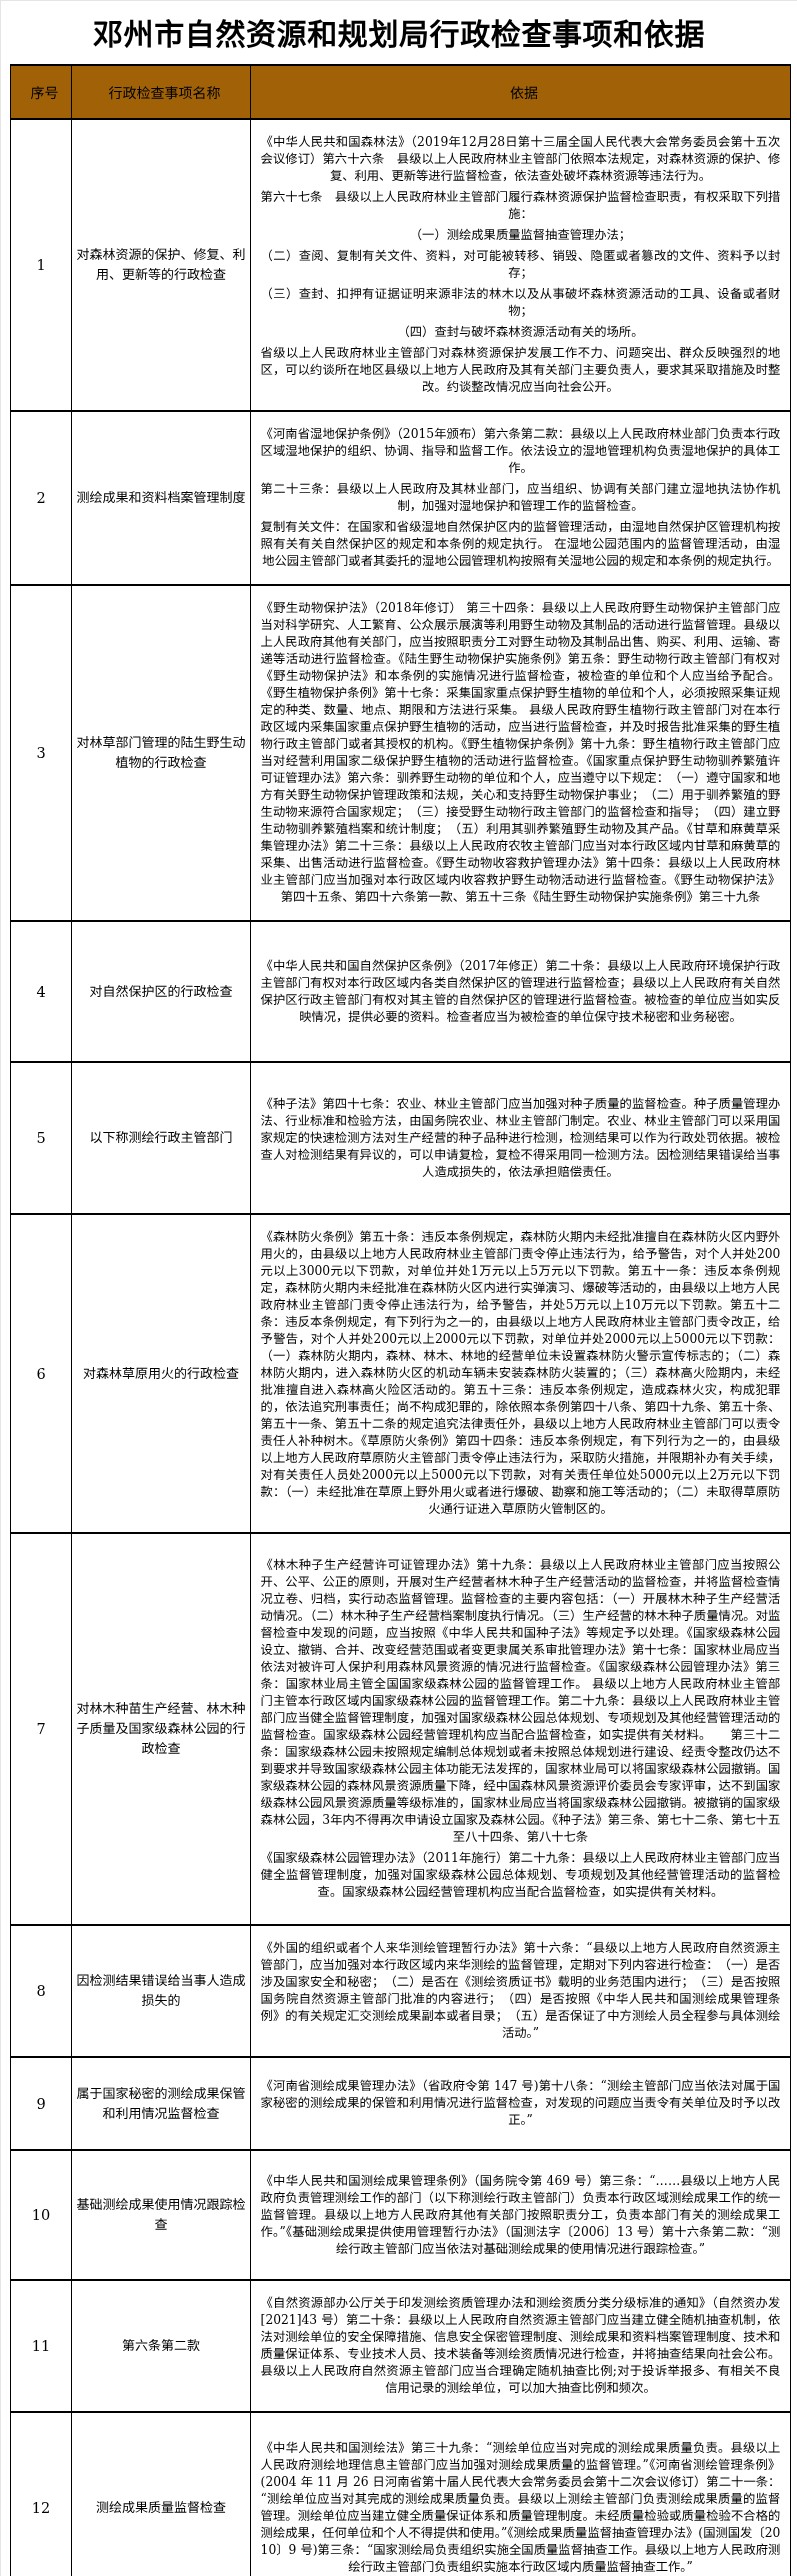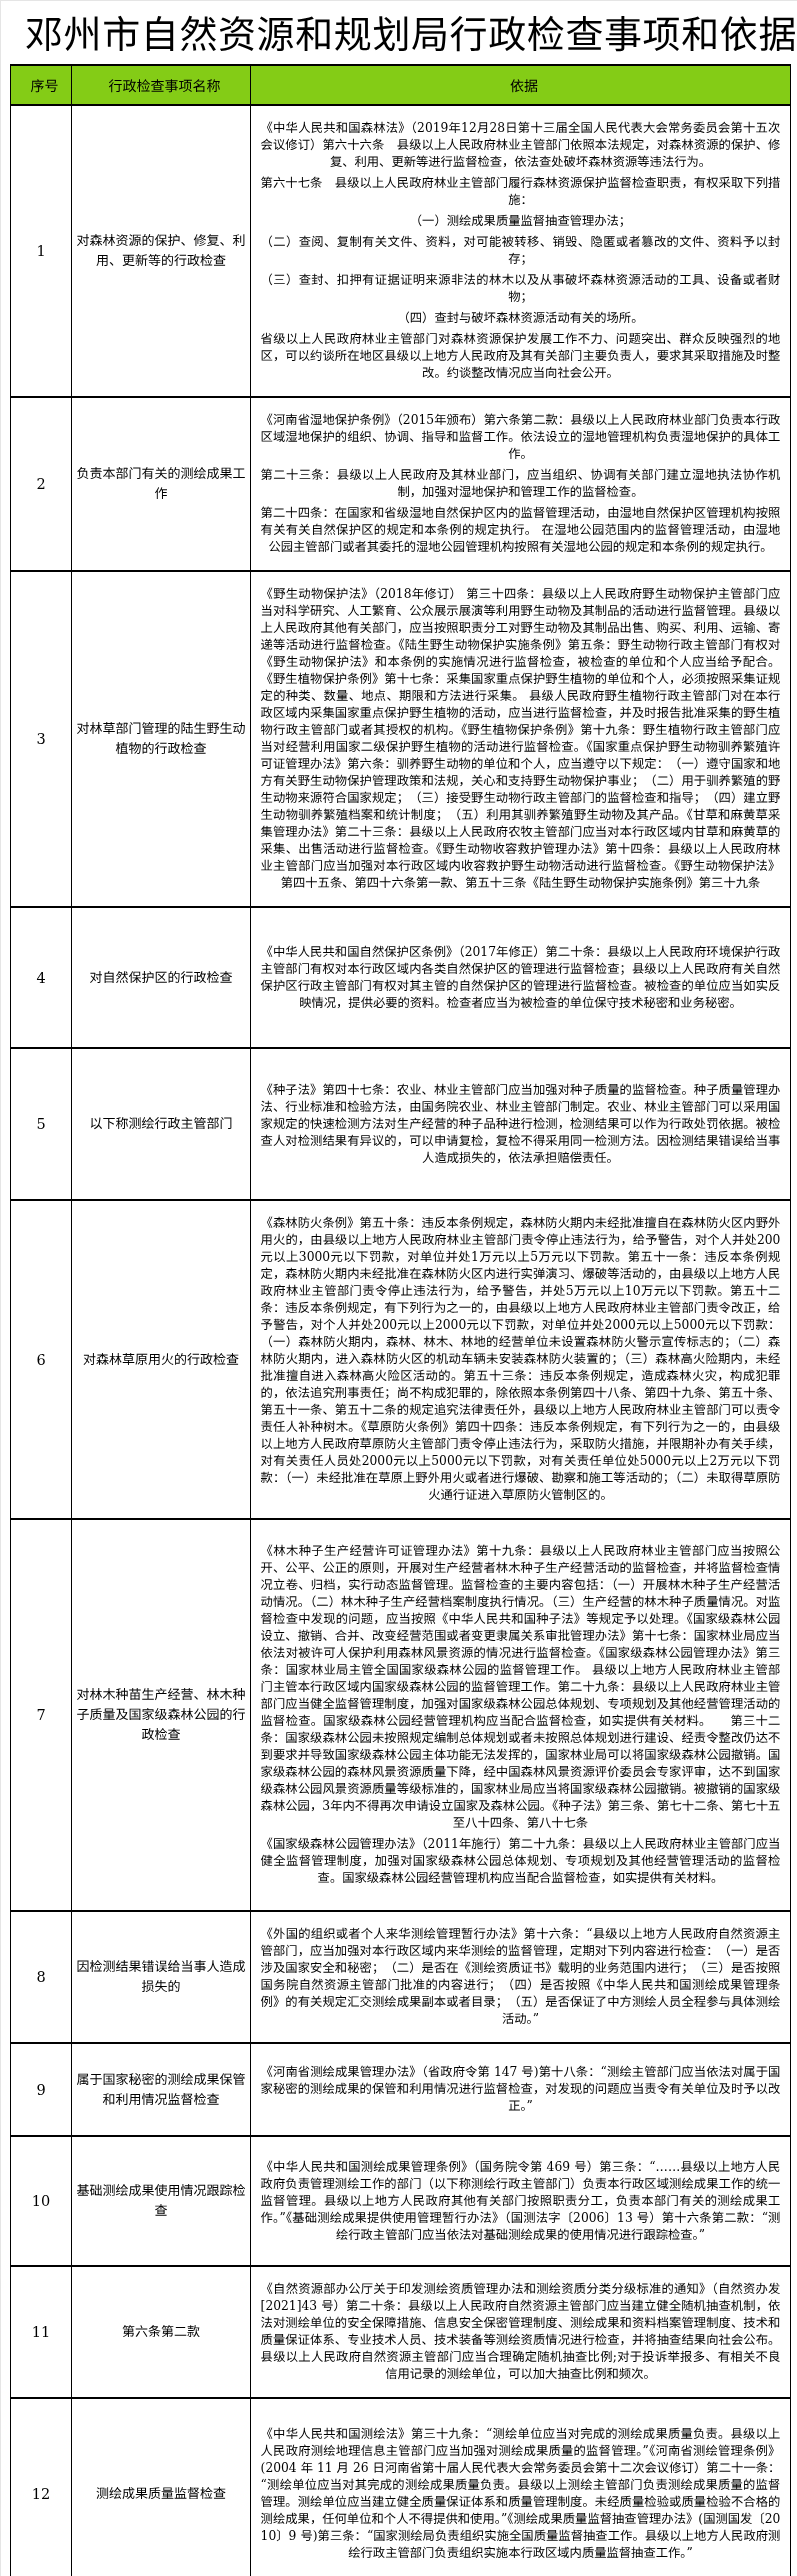--- a/index.html
+++ b/index.html
@@ -13,23 +13,23 @@
     color: #000;
   }
   .page {
     width: 798px;
     background: #fff;
     border: 0.6px solid #e5e5e5;
     box-sizing: border-box;
     padding-bottom: 7.8px;
   }
   .doc-title {
-    text-align: right;
-    font-size: 38px;
-    font-weight: normal;
+    text-align: center;
+    font-size: 30px;
+    font-weight: bold;
     line-height: 34px;
     padding: 17px 0 12.3px 0;
     letter-spacing: 0.6px;
     white-space: nowrap;
   }
   table.items {
     border-collapse: collapse;
     table-layout: fixed;
     width: 780px;
     margin-left: 9px;
@@ -42,25 +42,25 @@
     border-bottom: 2.8px solid #000;
   }
   table.items th,
   table.items td {
     border-left: 1.1px solid #000;
     border-right: 1.1px solid #000;
     vertical-align: middle;
     box-sizing: border-box;
   }
   table.items thead th {
-    height: 40px;
+    height: 54px;
     font-size: 14px;
     font-weight: normal;
     text-align: center;
-    background: #84cc16;
+    background: #a16207;
     padding-left: 8px;
   }
   td.cell-no {
     text-align: center;
     font-size: 14.5px;
   }
   td.cell-name {
     font-size: 13px;
     line-height: 20px;
     padding: 4.5px 3.4px;
@@ -107,25 +107,25 @@
             <p>第六十七条　县级以上人民政府林业主管部门履行森林资源保护监督检查职责，有权采取下列措施：</p>
             <p>（一）测绘成果质量监督抽查管理办法；</p>
             <p>（二）查阅、复制有关文件、资料，对可能被转移、销毁、隐匿或者篡改的文件、资料予以封存；</p>
             <p>（三）查封、扣押有证据证明来源非法的林木以及从事破坏森林资源活动的工具、设备或者财物；</p>
             <p>（四）查封与破坏森林资源活动有关的场所。</p>
             <p>省级以上人民政府林业主管部门对森林资源保护发展工作不力、问题突出、群众反映强烈的地区，可以约谈所在地区县级以上地方人民政府及其有关部门主要负责人，要求其采取措施及时整改。约谈整改情况应当向社会公开。</p>
           </td>
     </tr>
         <tr style="height: 152px;">
       <td class="cell-no">2</td>
-      <td class="cell-name">负责本部门有关的测绘成果工作</td>
+      <td class="cell-name">测绘成果和资料档案管理制度</td>
       <td class="cell-basis">
             <p>《河南省湿地保护条例》（2015年颁布）第六条第二款：县级以上人民政府林业部门负责本行政区域湿地保护的组织、协调、指导和监督工作。依法设立的湿地管理机构负责湿地保护的具体工作。</p>
             <p>第二十三条：县级以上人民政府及其林业部门，应当组织、协调有关部门建立湿地执法协作机制，加强对湿地保护和管理工作的监督检查。</p>
-            <p>第二十四条：在国家和省级湿地自然保护区内的监督管理活动，由湿地自然保护区管理机构按照有关有关自然保护区的规定和本条例的规定执行。 在湿地公园范围内的监督管理活动，由湿地公园主管部门或者其委托的湿地公园管理机构按照有关湿地公园的规定和本条例的规定执行。</p>
+            <p>复制有关文件：在国家和省级湿地自然保护区内的监督管理活动，由湿地自然保护区管理机构按照有关有关自然保护区的规定和本条例的规定执行。 在湿地公园范围内的监督管理活动，由湿地公园主管部门或者其委托的湿地公园管理机构按照有关湿地公园的规定和本条例的规定执行。</p>
           </td>
     </tr>
         <tr style="height: 336px;">
       <td class="cell-no">3</td>
       <td class="cell-name">对林草部门管理的陆生野生动植物的行政检查</td>
       <td class="cell-basis">
             <p>《野生动物保护法》（2018年修订） 第三十四条：县级以上人民政府野生动物保护主管部门应当对科学研究、人工繁育、公众展示展演等利用野生动物及其制品的活动进行监督管理。县级以上人民政府其他有关部门，应当按照职责分工对野生动物及其制品出售、购买、利用、运输、寄递等活动进行监督检查。《陆生野生动物保护实施条例》第五条：野生动物行政主管部门有权对《野生动物保护法》和本条例的实施情况进行监督检查，被检查的单位和个人应当给予配合。《野生植物保护条例》第十七条：采集国家重点保护野生植物的单位和个人，必须按照采集证规定的种类、数量、地点、期限和方法进行采集。 县级人民政府野生植物行政主管部门对在本行政区域内采集国家重点保护野生植物的活动，应当进行监督检查，并及时报告批准采集的野生植物行政主管部门或者其授权的机构。《野生植物保护条例》第十九条：野生植物行政主管部门应当对经营利用国家二级保护野生植物的活动进行监督检查。《国家重点保护野生动物驯养繁殖许可证管理办法》第六条：驯养野生动物的单位和个人，应当遵守以下规定：　（一）遵守国家和地方有关野生动物保护管理政策和法规，关心和支持野生动物保护事业；　（二）用于驯养繁殖的野生动物来源符合国家规定；　（三）接受野生动物行政主管部门的监督检查和指导；　（四）建立野生动物驯养繁殖档案和统计制度；　（五）利用其驯养繁殖野生动物及其产品。《甘草和麻黄草采集管理办法》第二十三条：县级以上人民政府农牧主管部门应当对本行政区域内甘草和麻黄草的采集、出售活动进行监督检查。《野生动物收容救护管理办法》第十四条：县级以上人民政府林业主管部门应当加强对本行政区域内收容救护野生动物活动进行监督检查。《野生动物保护法》第四十五条、第四十六条第一款、第五十三条《陆生野生动物保护实施条例》第三十九条</p>
           </td>
     </tr>
         <tr style="height: 141px;">

